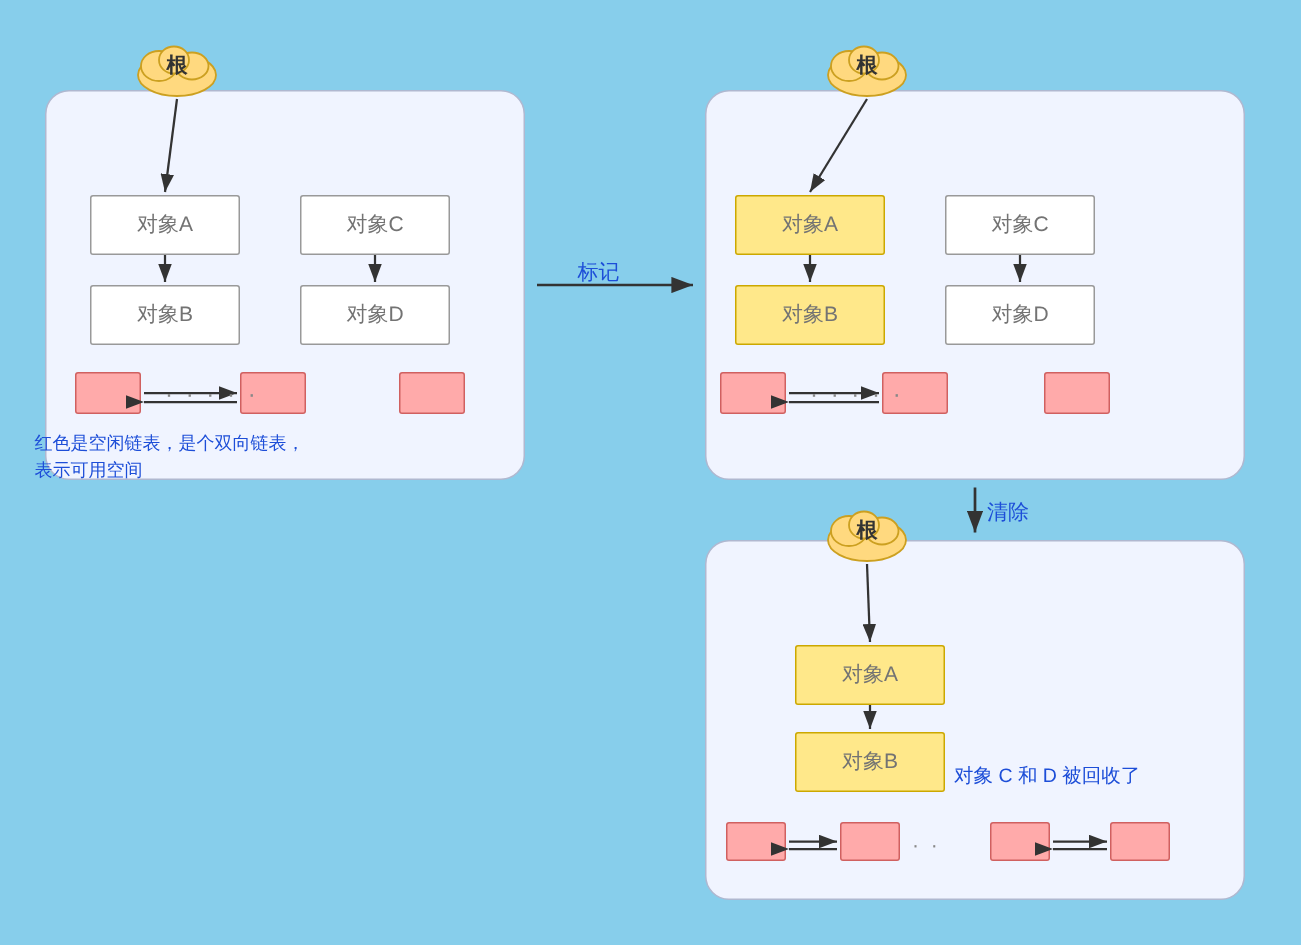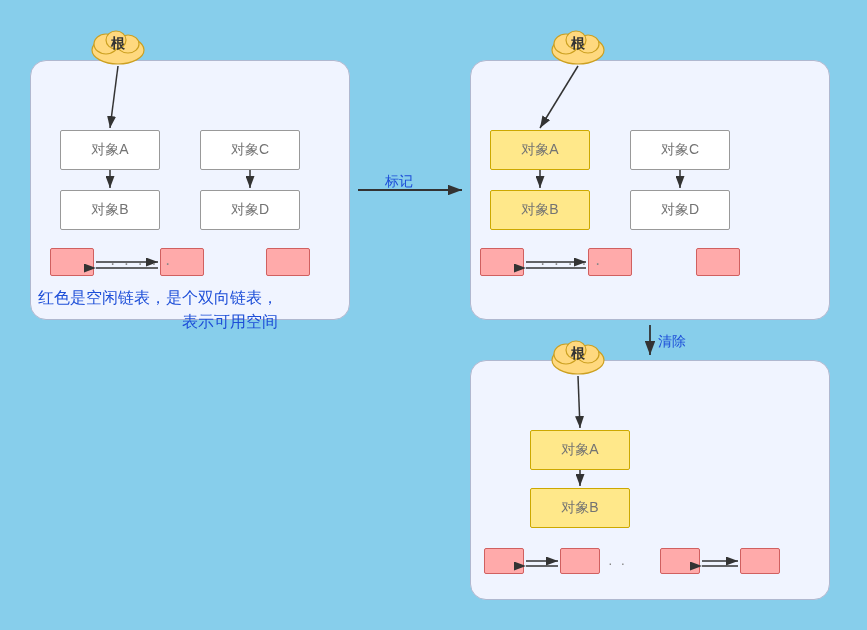--- a/index.html
+++ b/index.html
@@ -159,21 +159,21 @@
   </div>
 
   <div class="obj-box" style="left:200px; top:190px; width:100px; height:40px;">
     <span>对象D</span>
   </div>
 
   <div class="free-block" style="left:50px; top:248px; width:44px; height:28px;"></div>
   <div class="free-block" style="left:160px; top:248px; width:44px; height:28px;"></div>
   <div class="free-block" style="left:266px; top:248px; width:44px; height:28px;"></div>
 
-  <div class="diagram-label" style="left:38px; top:286px; font-size:16px; line-height:1.5;text-align:right;">
+  <div class="diagram-label" style="left:23px; top:286px; font-size:12px; line-height:1.5;">
     <span style="white-space:pre;">红色是空闲链表，是个双向链表，
 表示可用空间</span>
   </div>
 
   <div class="panel panel-top-right"></div>
 
   <div class="cloud-node" style="left:548px; top:22px;">
     <div class="cloud-shape">
       <svg width="60" height="44" viewBox="0 0 60 44">
         <ellipse cx="30" cy="28" rx="26" ry="14" fill="#FFD97F" stroke="#cca020" stroke-width="1.2"></ellipse>
@@ -225,20 +225,23 @@
 
   <div class="obj-box marked" style="left:530px; top:488px; width:100px; height:40px;">
     <span>对象B</span>
   </div>
 
   <div class="free-block" style="left:484px; top:548px; width:40px; height:26px;"></div>
   <div class="free-block" style="left:560px; top:548px; width:40px; height:26px;"></div>
   <div class="free-block" style="left:660px; top:548px; width:40px; height:26px;"></div>
   <div class="free-block" style="left:740px; top:548px; width:40px; height:26px;"></div>
 
+  <div class="diagram-label" style="left:636px; top:508px; font-size:13px;">
+    <span>对象 C 和 D 被回收了</span>
+  </div>
 
   <svg class="arrows-svg">
     <defs>
       <marker id="arrowhead" markerWidth="8" markerHeight="6" refX="8" refY="3" orient="auto">
         <polygon points="0 0, 8 3, 0 6" fill="#333"></polygon>
       </marker>
       <marker id="arrowhead-sm" markerWidth="6" markerHeight="5" refX="6" refY="2.5" orient="auto">
         <polygon points="0 0, 6 2.5, 0 5" fill="#333"></polygon>
       </marker>
       <marker id="arrowhead-left" markerWidth="8" markerHeight="6" refX="0" refY="3" orient="auto">

